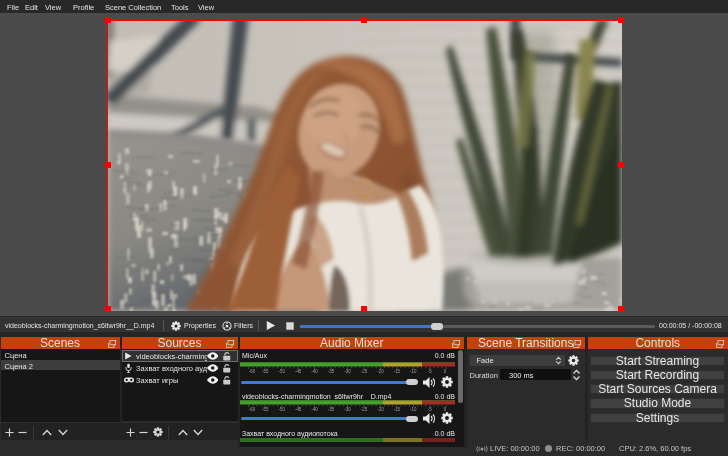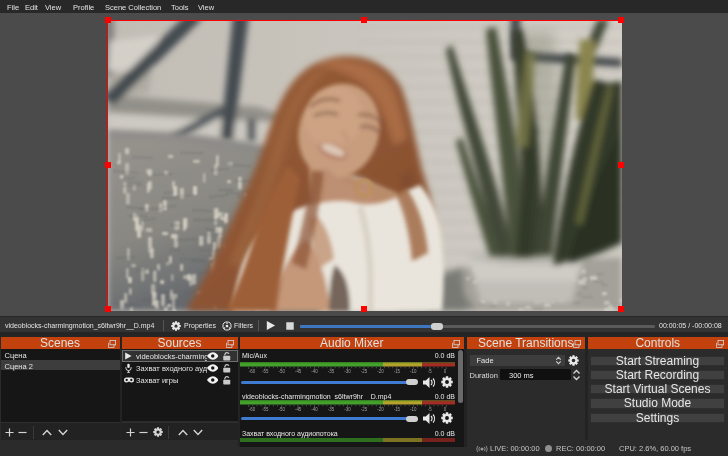--- a/index.html
+++ b/index.html
@@ -820,21 +820,21 @@
       </svg>
   </div>
 
   <div class="panel" id="p-controls" style="left:587.5px;top:337px;width:140.5px;height:103px;background:#2b2b2b">
     <div class="phead">Controls<svg class="dockico" style="right:4px" viewBox="0 0 10 10">
           <rect x="2.5" y="0.5" width="7" height="5.5" fill="none" stroke="#d0d0d0" stroke-width="1.1"></rect>
           <path d="M0.5 3.5v6h7v-4" fill="none" stroke="#d0d0d0" stroke-width="1.1"></path>
         </svg></div>
     <div class="ctlbtn" style="top:18.5px">Start Streaming</div>
     <div class="ctlbtn" style="top:32.5px">Start Recording</div>
-    <div class="ctlbtn" style="top:46.5px">Start Virtual Scenes</div>
+    <div class="ctlbtn" style="top:46.5px">Start Sources Camera</div>
     <div class="ctlbtn" style="top:61px">Studio Mode</div>
     <div class="ctlbtn" style="top:75.5px">Settings</div>
   </div>
 
   <div id="statusbar">
     <svg class="abs" style="left:476px;top:2.5px" width="12" height="10" viewBox="0 0 14 11">
         <circle cx="7" cy="5.5" r="1.8" fill="#989898"></circle>
         <path d="M4.2 3.2a3.6 3.6 0 0 0 0 4.6M2.2 1.8a6.2 6.2 0 0 0 0 7.4M9.8 3.2a3.6 3.6 0 0 1 0 4.6M11.8 1.8a6.2 6.2 0 0 1 0 7.4" stroke="#989898" stroke-width="1" fill="none"></path>
       </svg>
     <span class="abs" style="left:490px;top:2.5px">LIVE: 00:00:00</span>

